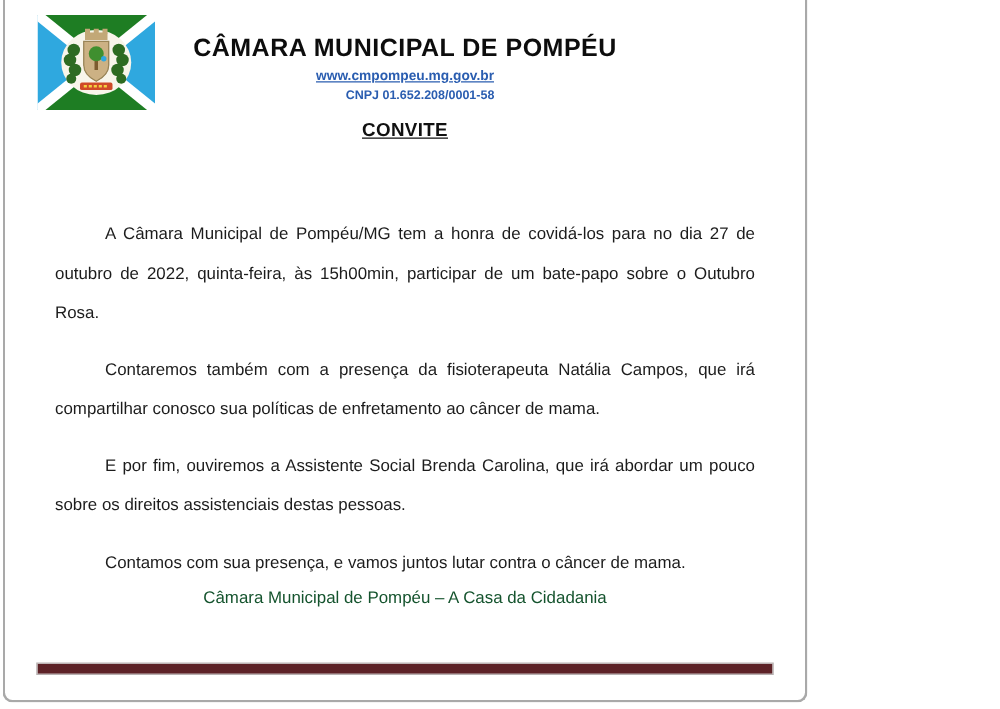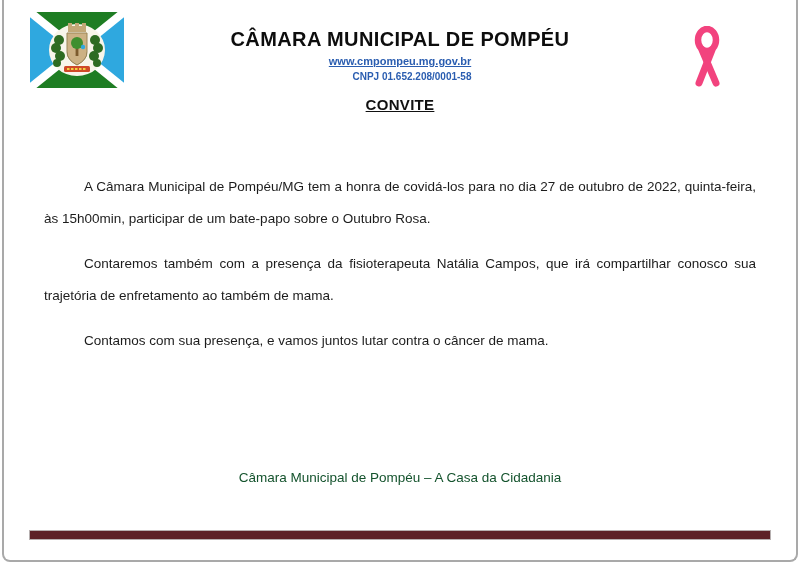--- a/index.html
+++ b/index.html
@@ -5,21 +5,21 @@
   html, body {
     margin: 0;
     padding: 0;
     background: #ffffff;
     font-family: "Liberation Sans", "DejaVu Sans", sans-serif;
   }
   .page {
     position: relative;
     box-sizing: border-box;
     margin-left: 2px;
-    width: 796px;
+    width: 644px;
     height: 562px;
     background: #ffffff;
     border-left: 2px solid #a9a9a9;
     border-right: 2px solid #a9a9a9;
     border-bottom: 2px solid #a9a9a9;
     border-radius: 0 0 8px 8px;
     overflow: hidden;
   }
   .flag {
     position: absolute;
@@ -175,21 +175,22 @@
       <line x1="22" y1="24" x2="9" y2="57" stroke="#f2437e" stroke-width="7" stroke-linecap="round"></line>
       <ellipse cx="17" cy="14" rx="9" ry="11" fill="none" stroke="#f2437e" stroke-width="6.5"></ellipse>
       <line x1="12" y1="24" x2="26" y2="57" stroke="#f2437e" stroke-width="7" stroke-linecap="round"></line>
     </svg>
   </div>
 
   <div class="invite-heading">CONVITE</div>
 
   <div class="body-text">
     <p>A Câmara Municipal de Pompéu/MG tem a honra de covidá-los para no dia 27 de outubro de 2022, quinta-feira, às 15h00min, participar de um bate-papo sobre o Outubro Rosa.</p>
-    <p>Contaremos também com a presença da fisioterapeuta Natália Campos, que irá compartilhar conosco sua trajetória de enfretamento ao também de mama.</p>
+    <p>Contaremos também com a presença da fisioterapeuta Natália Campos, que irá compartilhar conosco sua políticas de enfretamento ao câncer de mama.</p>
+    <p>E por fim, ouviremos a Assistente Social Brenda Carolina, que irá abordar um pouco sobre os direitos assistenciais destas pessoas.</p>
     <p>Contamos com sua presença, e vamos juntos lutar contra o câncer de mama.</p>
   </div>
 
   <div class="footer-slogan">Câmara Municipal de Pompéu – A Casa da Cidadania</div>
 
   <div class="footer-bar"></div>
 
 </div>
 
 </body></html>

